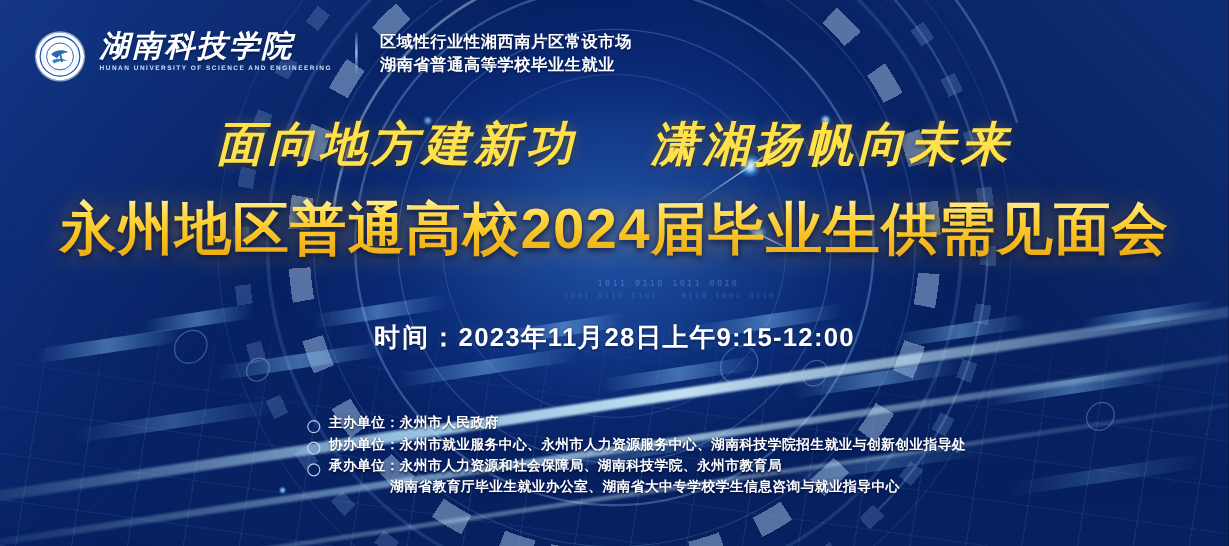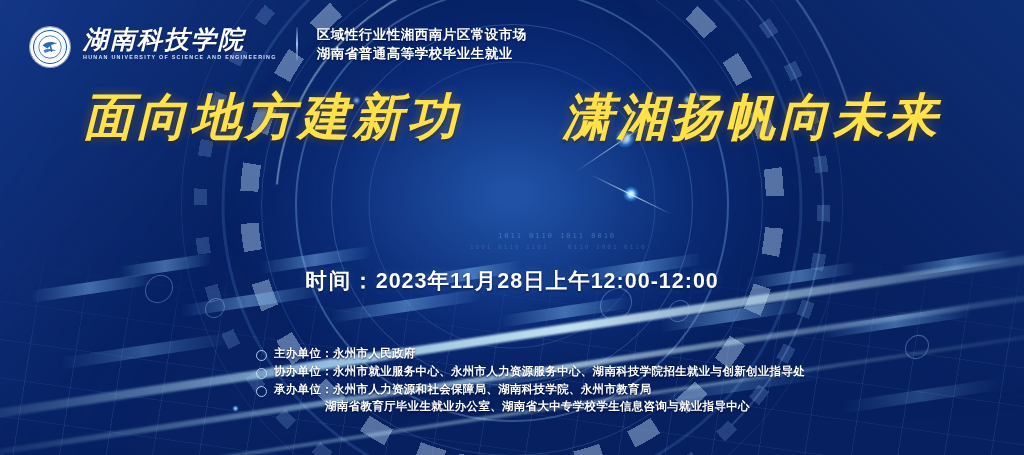--- a/index.html
+++ b/index.html
@@ -175,23 +175,23 @@
   .divider{width:2px;height:34px;background:linear-gradient(180deg,rgba(150,200,255,.15),rgba(180,220,255,.85),rgba(150,200,255,.15));margin:0 6px;border-radius:2px;}
   .subtitle{display:flex;flex-direction:column;gap:3px;}
   .subtitle div{
     font-size:13.5px;line-height:16px;color:#ffffff;font-weight:700;letter-spacing:.5px;
     text-shadow:0 1px 2px rgba(0,10,40,.6);
   }
 
   
   .slogan{
     position:absolute;left:0;right:0;top:99px;text-align:center;
-    font-family:Liberation Mono, monospace;
+    font-family:Liberation Serif, serif;
     font-style:italic;font-weight:700;
-    font-size:50px;line-height:44px;
+    font-size:39px;line-height:44px;
     color:#ffe24a;
     letter-spacing:4px;
     text-shadow:0 0 10px rgba(255,190,30,.35), 0 2px 4px rgba(0,15,60,.75);
     white-space:nowrap;
   }
   .slogan .gap{display:inline-block;width:34px;}
 
   
   .title{
     position:absolute;left:0;right:0;top:163px;text-align:center;
@@ -330,24 +330,25 @@
       <div>湖南省普通高等学校毕业生就业</div>
     </div>
   </div>
 
   <div class="slogan">
     <span>面向地方建新功</span>
     <span class="gap"></span>
     <span>潇湘扬帆向未来</span>
   </div>
 
+  <div class="title">永州地区普通高校2024届毕业生供需见面会</div>
 
   <div class="meta">
     <span class="line">
-      <span class="lbl">时间：</span><span>2023年11月28日上午12:00-12:00</span>
+      <span class="lbl">时间：</span><span>2023年11月28日上午9:15-12:00</span>
     </span>
   </div>
 
   <div class="orgs">
 
     <div class="org-row">
       <span class="bullet"></span>
       <span class="org-text">
         <span><b>主办单位：</b><b>永州市人民政府</b></span>
       </span>

